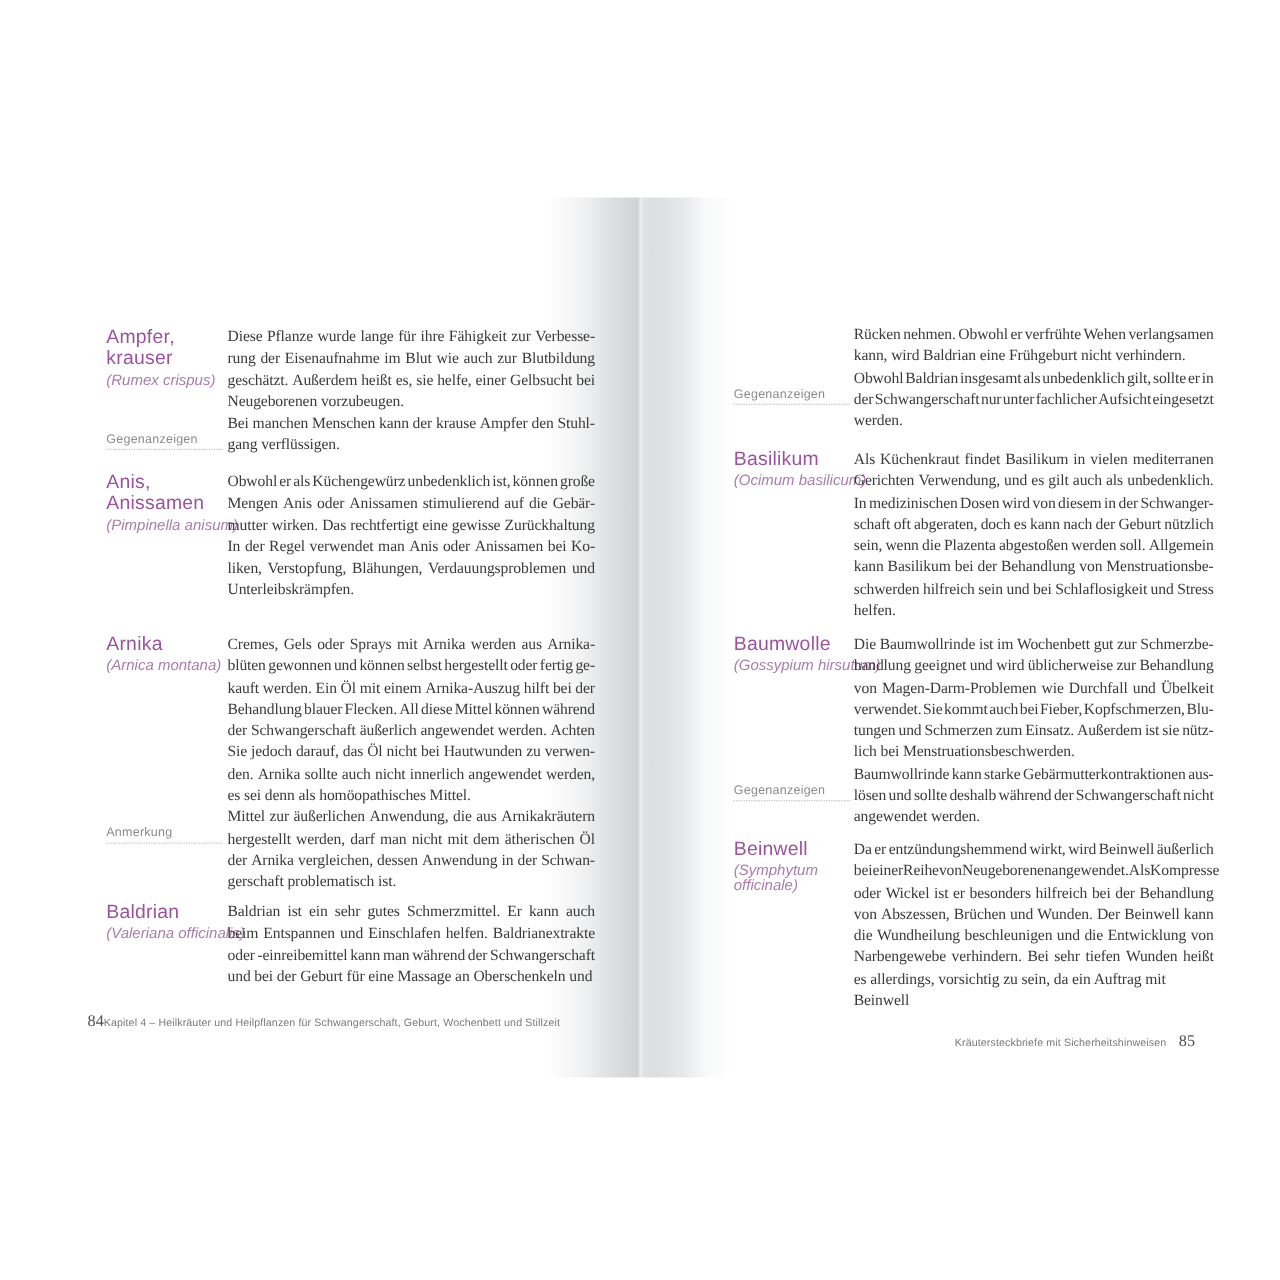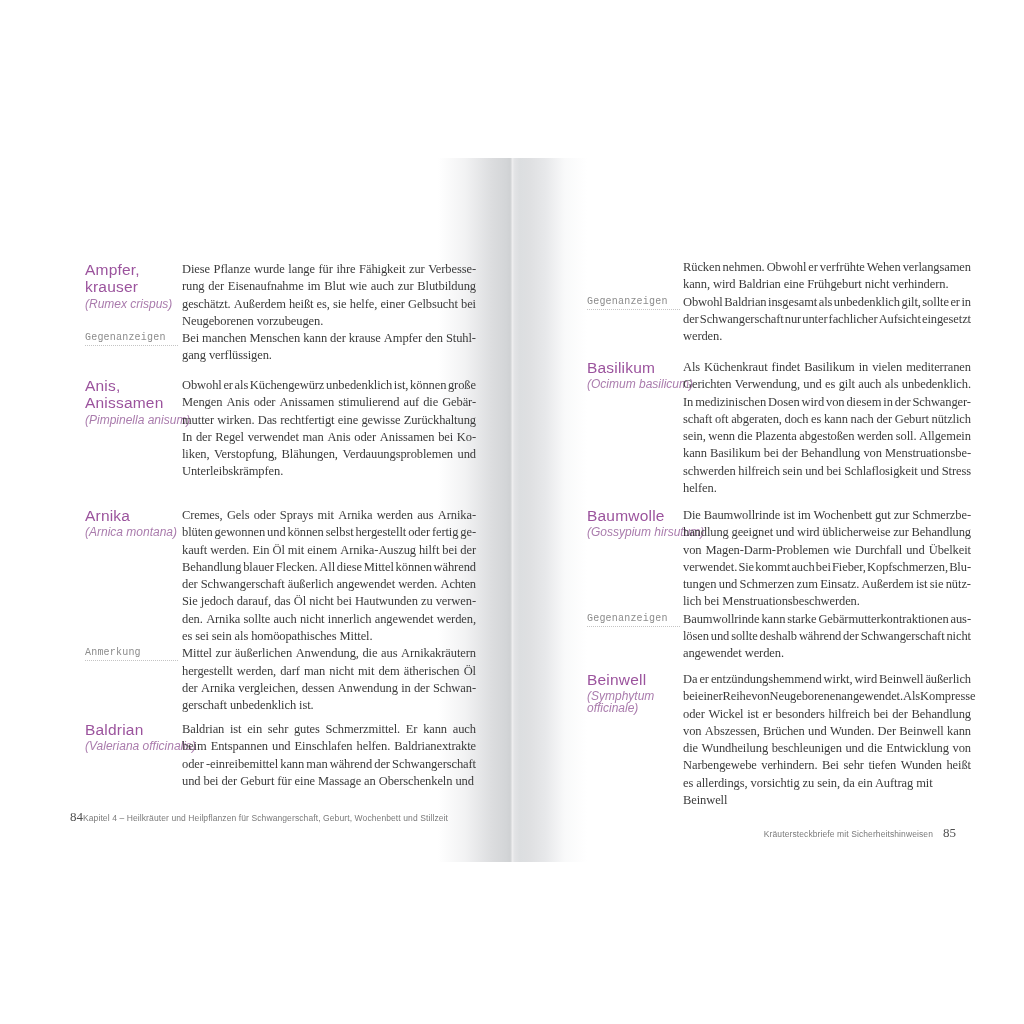--- a/index.html
+++ b/index.html
@@ -53,22 +53,22 @@
     margin-left: 97px;
     font-family: "Liberation Serif", serif;
     font-size: 12.5px; line-height: 17.3px;
     color: var(--body-text, #3b3b3b);
     letter-spacing: -0.1px;
   }
   .page-right .entry-body { margin-left: 96px; }
 
   .segment { position: relative; }
   .side-label {
-    position: absolute; left: -97px; top: 2px; width: 93px;
-    font-family: Liberation Mono, monospace;
+    position: absolute; left: -97px; top: 16px; width: 93px;
+    font-family: Liberation Sans, sans-serif;
     font-size: 10px; line-height: 12px; letter-spacing: 0.2px;
     color: var(--side-label-gray, #8c8c8c);
     border-bottom: 1px dotted #c4c4c4;
     padding-bottom: 1px;
   }
   .page-right .side-label { left: -96px; }
 
   .line.jline { display: flex; justify-content: space-between; }
   .line.last { text-align: left; }
 
@@ -302,21 +302,21 @@
               <div class="line jline">
                 <span>den.</span>
                 <span>Arnika</span>
                 <span>sollte</span>
                 <span>auch</span>
                 <span>nicht</span>
                 <span>innerlich</span>
                 <span>angewendet</span>
                 <span>werden,</span>
               </div>
-              <div class="line last">es sei sein als homöopathisches Mittel.</div>
+              <div class="line last">es sei denn als homöopathisches Mittel.</div>
             </div>
             <div class="segment">
               <div class="side-label">Anmerkung</div>
               <div class="line jline">
                 <span>Mittel</span>
                 <span>zur</span>
                 <span>äußerlichen</span>
                 <span>Anwendung,</span>
                 <span>die</span>
                 <span>aus</span>
@@ -336,21 +336,21 @@
               <div class="line jline">
                 <span>der</span>
                 <span>Arnika</span>
                 <span>vergleichen,</span>
                 <span>dessen</span>
                 <span>Anwendung</span>
                 <span>in</span>
                 <span>der</span>
                 <span>Schwan-</span>
               </div>
-              <div class="line last">gerschaft unbedenklich ist.</div>
+              <div class="line last">gerschaft problematisch ist.</div>
             </div>
           </div>
         </div>
         <div class="entry" style="top: 721px;">
           <div class="entry-heading">
             <div class="herb-name">
               <div class="name-line">Baldrian</div>
             </div>
             <div class="herb-latin">
               <div class="latin-line">(Valeriana officinalis)</div>

